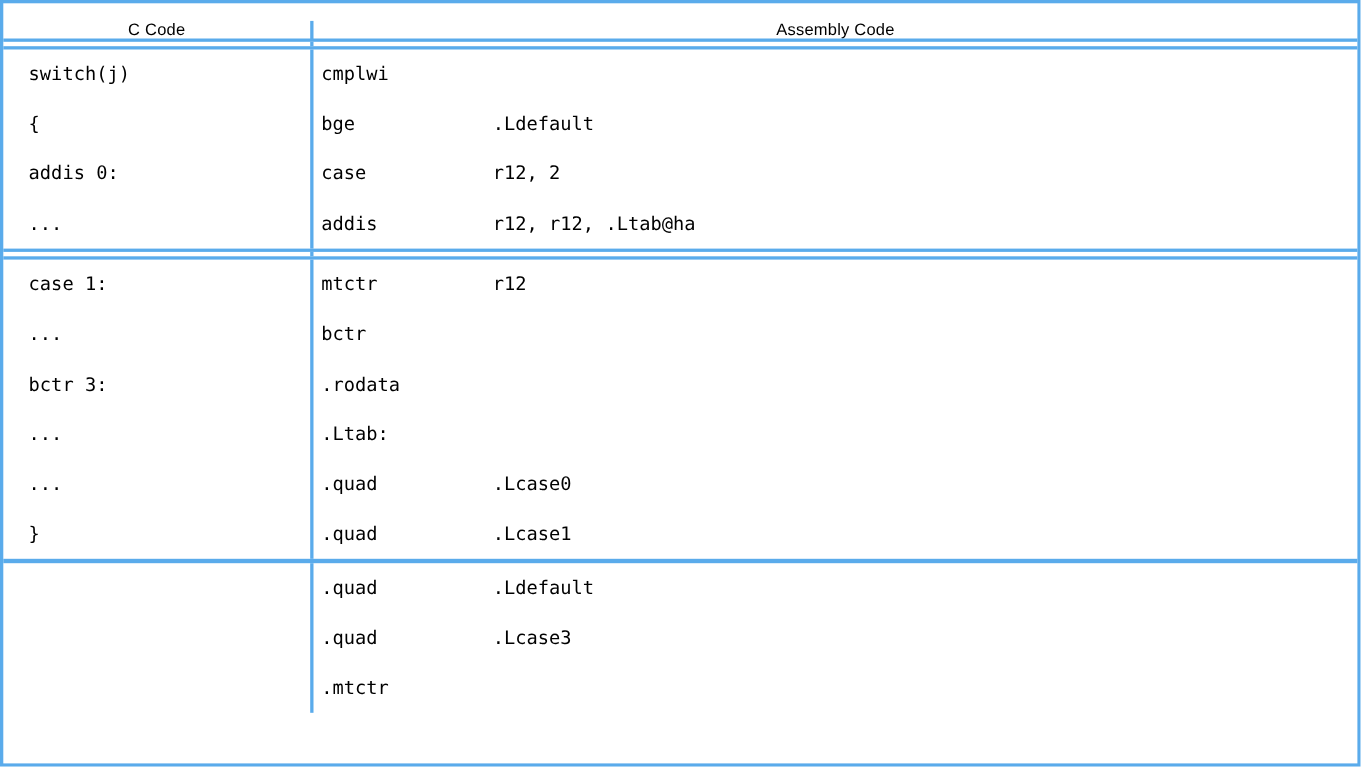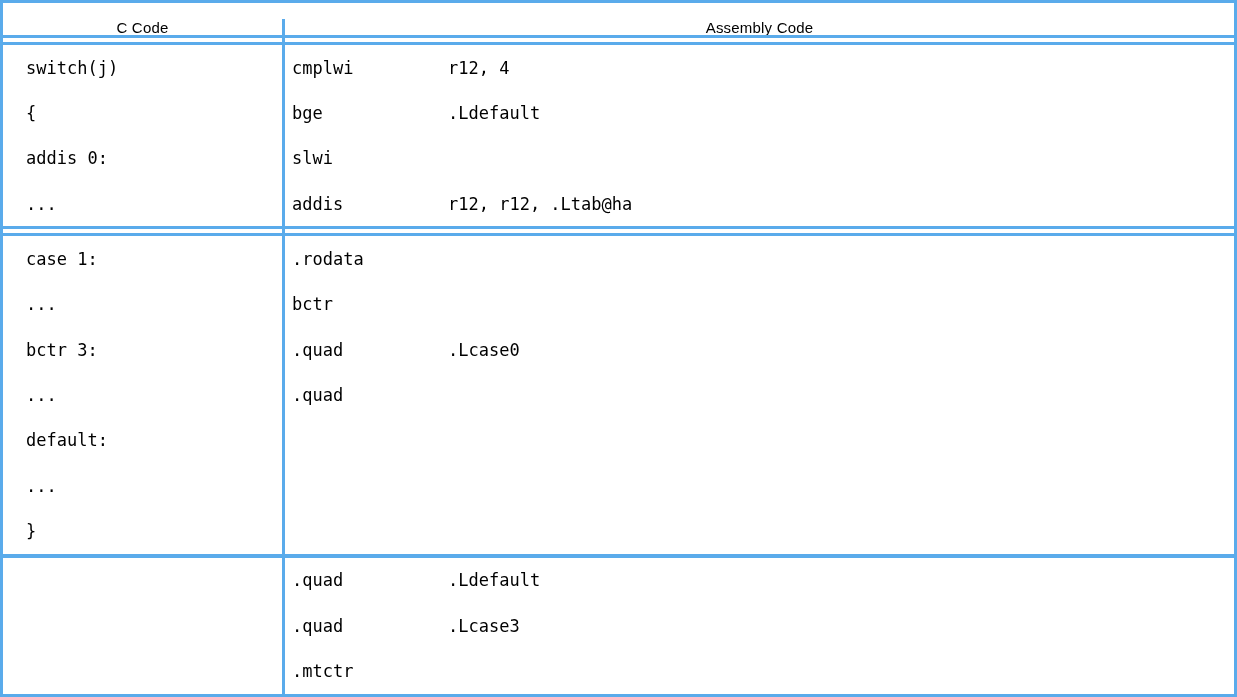--- a/index.html
+++ b/index.html
@@ -59,66 +59,74 @@
   <div class="grid2 section">
     <div class="leftcol">
       <div class="line c-line">switch(j)</div>
       <div class="line c-line">{</div>
       <div class="line c-line">addis 0:</div>
       <div class="line c-line">...</div>
     </div>
     <div>
       <div class="line asm-line">
         <span class="mn">cmplwi</span>
-        <span class="op">r12, 4</span>
       </div>
       <div class="line asm-line">
         <span class="mn">bge</span>
         <span class="op">.Ldefault</span>
       </div>
       <div class="line asm-line">
-        <span class="mn">slwi</span>
+        <span class="mn">case</span>
+        <span class="op">r12, 2</span>
       </div>
       <div class="line asm-line">
         <span class="mn">addis</span>
         <span class="op">r12, r12, .Ltab@ha</span>
       </div>
     </div>
   </div>
 
   <div class="grid2 sep2">
     <div class="gap leftcol"></div>
     <div class="gap"></div>
   </div>
 
   <div class="grid2 section">
     <div class="leftcol">
       <div class="line c-line">case 1:</div>
       <div class="line c-line">...</div>
       <div class="line c-line">bctr 3:</div>
       <div class="line c-line">...</div>
-      <div class="line c-line">default:</div>
       <div class="line c-line">...</div>
       <div class="line c-line">}</div>
     </div>
     <div>
       <div class="line asm-line">
+        <span class="mn">mtctr</span>
+        <span class="op">r12</span>
+      </div>
+      <div class="line asm-line">
+        <span class="mn">bctr</span>
+        <span class="op"></span>
+      </div>
+      <div class="line asm-line">
         <span class="mn">.rodata</span>
         <span class="op"></span>
       </div>
       <div class="line asm-line">
-        <span class="mn">bctr</span>
+        <span class="mn">.Ltab:</span>
         <span class="op"></span>
       </div>
       <div class="line asm-line">
         <span class="mn">.quad</span>
         <span class="op">.Lcase0</span>
       </div>
       <div class="line asm-line">
         <span class="mn">.quad</span>
+        <span class="op">.Lcase1</span>
       </div>
     </div>
   </div>
 
   <div class="sep1"></div>
 
   <div class="grid2 section">
     <div class="leftcol">
       <div class="line c-line"></div>
       <div class="line c-line"></div>

